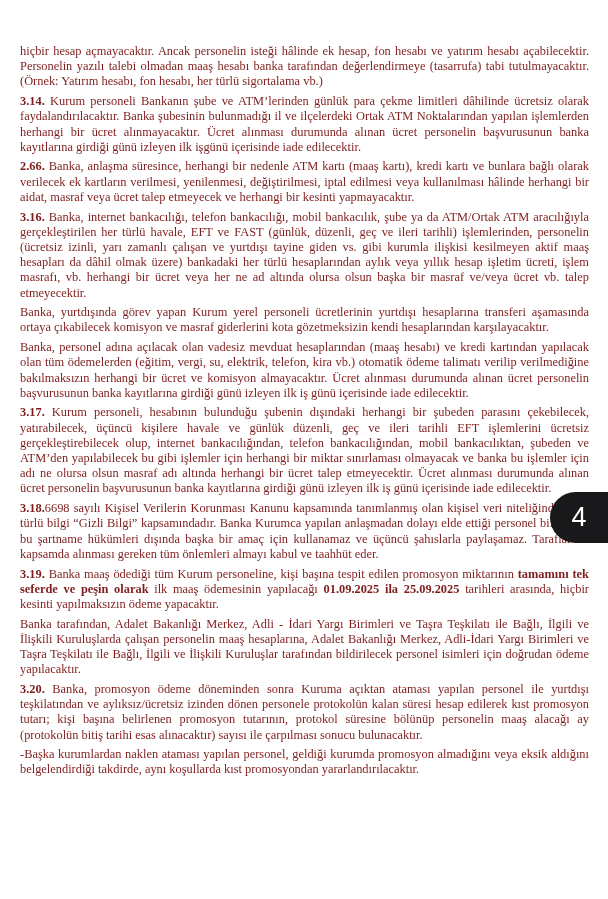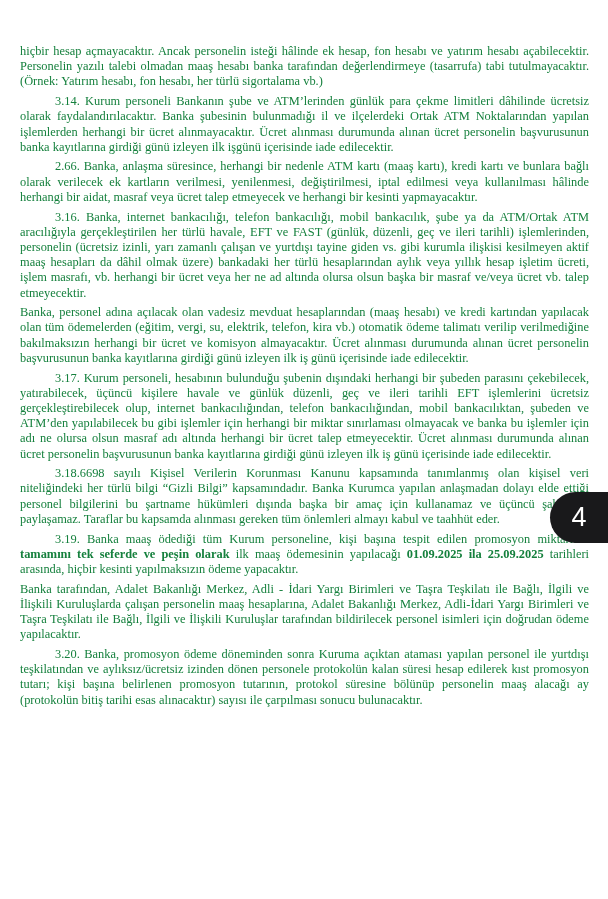--- a/index.html
+++ b/index.html
@@ -10,27 +10,27 @@
     overflow: hidden;
     font-family: "Liberation Serif", serif;
   }
   .doc-page {
     position: absolute; inset: 0;
     background: #ffffff;
   }
   .doc-content {
     position: absolute;
     left: 20px; right: 19px; top: 44px;
-    color: #15803d;
+    color: #7f1d1d;
     font-size: 12.4px;
     line-height: 15.2px;
     text-align: justify;
   }
   .para { margin: 0 0 4.5px 0; }
-  .num { font-weight: normal; margin-left: 35px; }
+  .num { font-weight: bold; }
   .run-bold { font-weight: bold; }
   .page-badge {
     position: absolute;
     top: 492px; right: 0;
     width: 58px; height: 51px;
     background: #19191b;
     border-radius: 26px 0 0 26px;
     display: flex; align-items: center; justify-content: center;
     z-index: 5;
   }
@@ -48,32 +48,34 @@
   <div class="doc-content">
 
     <p class="para"><span>hiçbir hesap açmayacaktır. Ancak personelin isteği hâlinde ek hesap, fon hesabı ve yatırım hesabı açabilecektir. Personelin yazılı talebi olmadan maaş hesabı banka tarafından değerlendirmeye (tasarrufa) tabi tutulmayacaktır. (Örnek: Yatırım hesabı, fon hesabı, her türlü sigortalama vb.)</span></p>
 
     <p class="para"><span class="num">3.14.</span><span> Kurum personeli Bankanın şube ve ATM’lerinden günlük para çekme limitleri dâhilinde ücretsiz olarak faydalandırılacaktır. Banka şubesinin bulunmadığı il ve ilçelerdeki Ortak ATM Noktalarından yapılan işlemlerden herhangi bir ücret alınmayacaktır. Ücret alınması durumunda alınan ücret personelin başvurusunun banka kayıtlarına girdiği günü izleyen ilk işgünü içerisinde iade edilecektir.</span></p>
 
     <p class="para"><span class="num">2.66.</span><span> Banka, anlaşma süresince, herhangi bir nedenle ATM kartı (maaş kartı), kredi kartı ve bunlara bağlı olarak verilecek ek kartların verilmesi, yenilenmesi, değiştirilmesi, iptal edilmesi veya kullanılması hâlinde herhangi bir aidat, masraf veya ücret talep etmeyecek ve herhangi bir kesinti yapmayacaktır.</span></p>
 
     <p class="para"><span class="num">3.16.</span><span> Banka, internet bankacılığı, telefon bankacılığı, mobil bankacılık, şube ya da ATM/Ortak ATM aracılığıyla gerçekleştirilen her türlü havale, EFT ve FAST (günlük, düzenli, geç ve ileri tarihli) işlemlerinden, personelin (ücretsiz izinli, yarı zamanlı çalışan ve yurtdışı tayine giden vs. gibi kurumla ilişkisi kesilmeyen aktif maaş hesapları da dâhil olmak üzere) bankadaki her türlü hesaplarından aylık veya yıllık hesap işletim ücreti, işlem masrafı, vb. herhangi bir ücret veya her ne ad altında olursa olsun başka bir masraf ve/veya ücret vb. talep etmeyecektir.</span></p>
 
+    <p class="para"><span>Banka, yurtdışında görev yapan Kurum yerel personeli ücretlerinin yurtdışı hesaplarına transferi aşamasında ortaya çıkabilecek komisyon ve masraf giderlerini kota gözetmeksizin kendi hesaplarından karşılayacaktır.</span></p>
 
     <p class="para"><span>Banka, personel adına açılacak olan vadesiz mevduat hesaplarından (maaş hesabı) ve kredi kartından yapılacak olan tüm ödemelerden (eğitim, vergi, su, elektrik, telefon, kira vb.)  otomatik ödeme talimatı verilip verilmediğine bakılmaksızın herhangi bir ücret ve komisyon almayacaktır. Ücret alınması durumunda alınan ücret personelin başvurusunun banka kayıtlarına girdiği günü izleyen ilk iş günü içerisinde iade edilecektir.</span></p>
 
     <p class="para"><span class="num">3.17.</span><span> Kurum personeli, hesabının bulunduğu şubenin dışındaki herhangi bir şubeden parasını çekebilecek, yatırabilecek, üçüncü kişilere havale ve günlük düzenli, geç ve ileri tarihli EFT işlemlerini ücretsiz gerçekleştirebilecek olup, internet bankacılığından, telefon bankacılığından, mobil bankacılıktan, şubeden ve ATM’den yapılabilecek bu gibi işlemler için herhangi bir miktar sınırlaması olmayacak ve banka bu işlemler için adı ne olursa olsun masraf adı altında herhangi bir ücret talep etmeyecektir. Ücret alınması durumunda alınan ücret personelin başvurusunun banka kayıtlarına girdiği günü izleyen ilk iş günü içerisinde iade edilecektir.</span></p>
 
     <p class="para"><span class="num">3.18.</span><span>6698 sayılı Kişisel Verilerin Korunması Kanunu kapsamında tanımlanmış olan kişisel veri niteliğindeki her türlü bilgi “Gizli Bilgi” kapsamındadır. Banka Kurumca yapılan anlaşmadan dolayı elde ettiği personel bilgilerini  bu şartname hükümleri dışında başka bir  amaç için kullanamaz ve  üçüncü şahıslarla paylaşamaz. Taraflar bu kapsamda alınması gereken tüm önlemleri almayı kabul ve taahhüt eder.</span></p>
 
     <p class="para"><span class="num">3.19.</span><span><span> Banka maaş ödediği tüm Kurum personeline, kişi başına tespit edilen promosyon miktarının </span><span class="run-bold">tamamını tek seferde ve peşin olarak</span><span> ilk maaş ödemesinin yapılacağı </span><span class="run-bold">01.09.2025 ila 25.09.2025</span><span> tarihleri arasında, hiçbir kesinti yapılmaksızın ödeme yapacaktır.</span></span></p>
 
     <p class="para"><span>Banka tarafından, Adalet Bakanlığı Merkez, Adli - İdari Yargı Birimleri ve Taşra Teşkilatı ile Bağlı, İlgili ve İlişkili Kuruluşlarda çalışan personelin maaş hesaplarına, Adalet Bakanlığı Merkez,  Adli-İdari Yargı Birimleri ve Taşra Teşkilatı ile Bağlı, İlgili ve İlişkili Kuruluşlar tarafından bildirilecek personel isimleri için doğrudan ödeme yapılacaktır.</span></p>
 
     <p class="para"><span class="num">3.20.</span><span> Banka, promosyon ödeme döneminden sonra Kuruma açıktan ataması yapılan personel ile yurtdışı teşkilatından ve aylıksız/ücretsiz izinden dönen personele protokolün kalan süresi hesap edilerek kıst promosyon tutarı;  kişi başına belirlenen promosyon tutarının, protokol süresine bölünüp  personelin maaş alacağı ay (protokolün bitiş tarihi esas alınacaktır) sayısı ile çarpılması sonucu bulunacaktır.</span></p>
 
+    <p class="para"><span>-Başka kurumlardan naklen ataması yapılan personel, geldiği kurumda promosyon almadığını veya  eksik aldığını belgelendirdiği takdirde, aynı koşullarda kıst promosyondan yararlandırılacaktır.</span></p>
 
   </div>
 
   <div class="page-badge">
     <span class="badge-label">4</span>
   </div>
 </div>
 
 </body></html>

